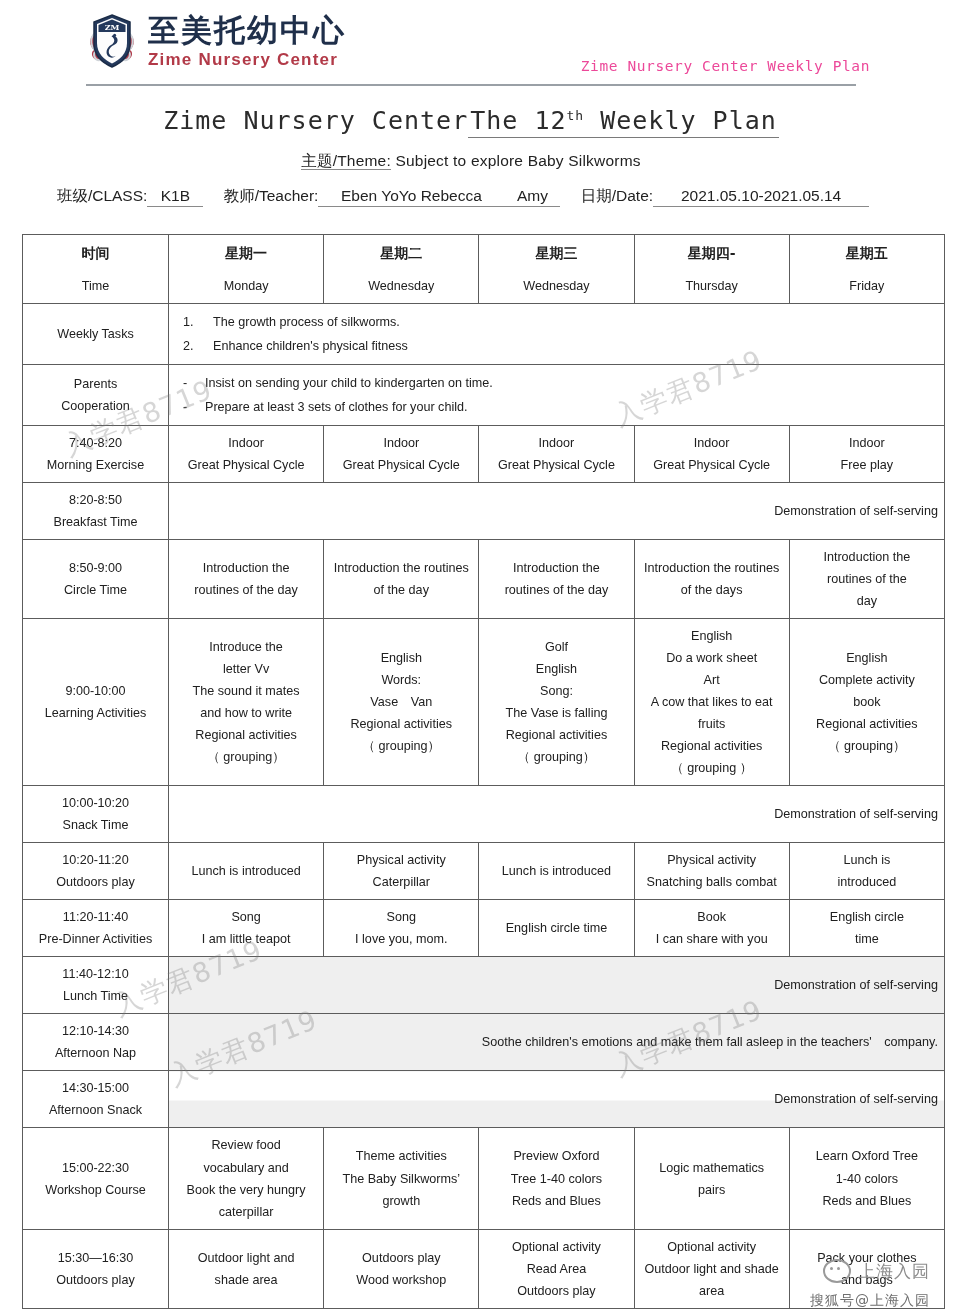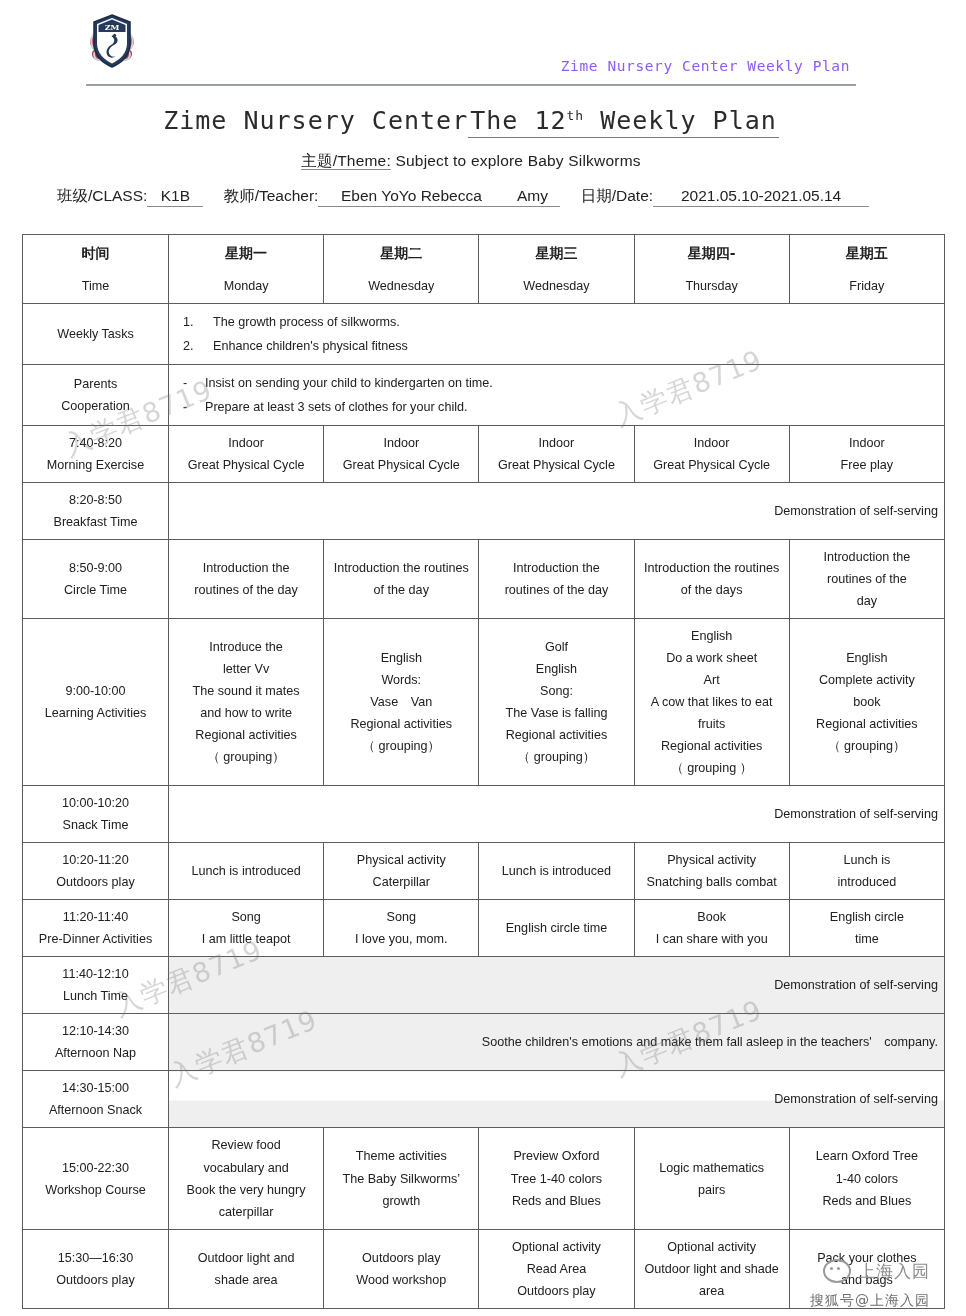--- a/index.html
+++ b/index.html
@@ -57,26 +57,26 @@
   .logo-en {
     font-family: "Liberation Sans", sans-serif;
     font-size: 17px;
     font-weight: 700;
     color: #b23a48;
     letter-spacing: 1.2px;
     margin-top: 5px;
   }
   .masthead-right {
     position: absolute;
-    right: 92px;
+    right: 72px;
     top: 58px;
     font-family: "DejaVu Sans Mono", monospace;
     font-size: 14.5px;
     letter-spacing: 0.6px;
-    color: #8b5cf6;
+    color: #ec4899;
     white-space: nowrap;
   }
   .rule {
     position: absolute;
     left: 86px;
     right: 86px;
     top: 84px;
     height: 2px;
     background: #9aa0a6;
   }
@@ -269,20 +269,24 @@
           <path d="M9 21 C3 26 5 36 10 39 C6 42 9 49 14 48" fill="none" stroke="#cfd3d8" stroke-width="2"></path>
           <path d="M43 21 C49 26 47 36 42 39 C46 42 43 49 38 48" fill="none" stroke="#cfd3d8" stroke-width="2"></path>
           <path d="M26 3 L44 10 L44 32 C44 44 35 51 26 55 C17 51 8 44 8 32 L8 10 Z" fill="#24395c" stroke="#1b2c47" stroke-width="1.5"></path>
           <path d="M26 6 L41 12 L41 31 C41 41.5 33.5 48 26 51.5 C18.5 48 11 41.5 11 31 L11 12 Z" fill="#fdfdfd"></path>
           <path d="M26 7.5 L39.5 13 L39.5 20 L12.5 20 L12.5 13 Z" fill="#24395c"></path>
           <text x="26" y="18.4" font-family="DejaVu Serif, serif" font-size="8" font-weight="bold" fill="#ffffff" text-anchor="middle">ZM</text>
           <path d="M27 23 C33 25 33 31 28 33 C24 35 21 39 24 43 C26 45.5 29 45 30 43 C28.5 45.8 25 46.5 22.5 44.5 C19 41.5 20.5 35.5 25 33 C29 31 29.5 26.5 25.5 24.5 Z" fill="#24395c"></path>
           <circle cx="28.6" cy="23.2" r="1.5" fill="#24395c"></circle>
         </svg>
       </div>
+      <div class="logo-text">
+        <span class="logo-cn">至美托幼中心</span>
+        <span class="logo-en">Zime Nursery Center</span>
+      </div>
     </div>
     <div class="masthead-right">Zime Nursery Center Weekly Plan</div>
     <div class="rule"></div>
   </div>
 
   <div class="doc-title">
     <span>Zime Nursery Center</span><span class="u"><span>The 12</span><sup>th</sup> <span>Weekly Plan</span></span>
   </div>
 
   <div class="theme-line">

